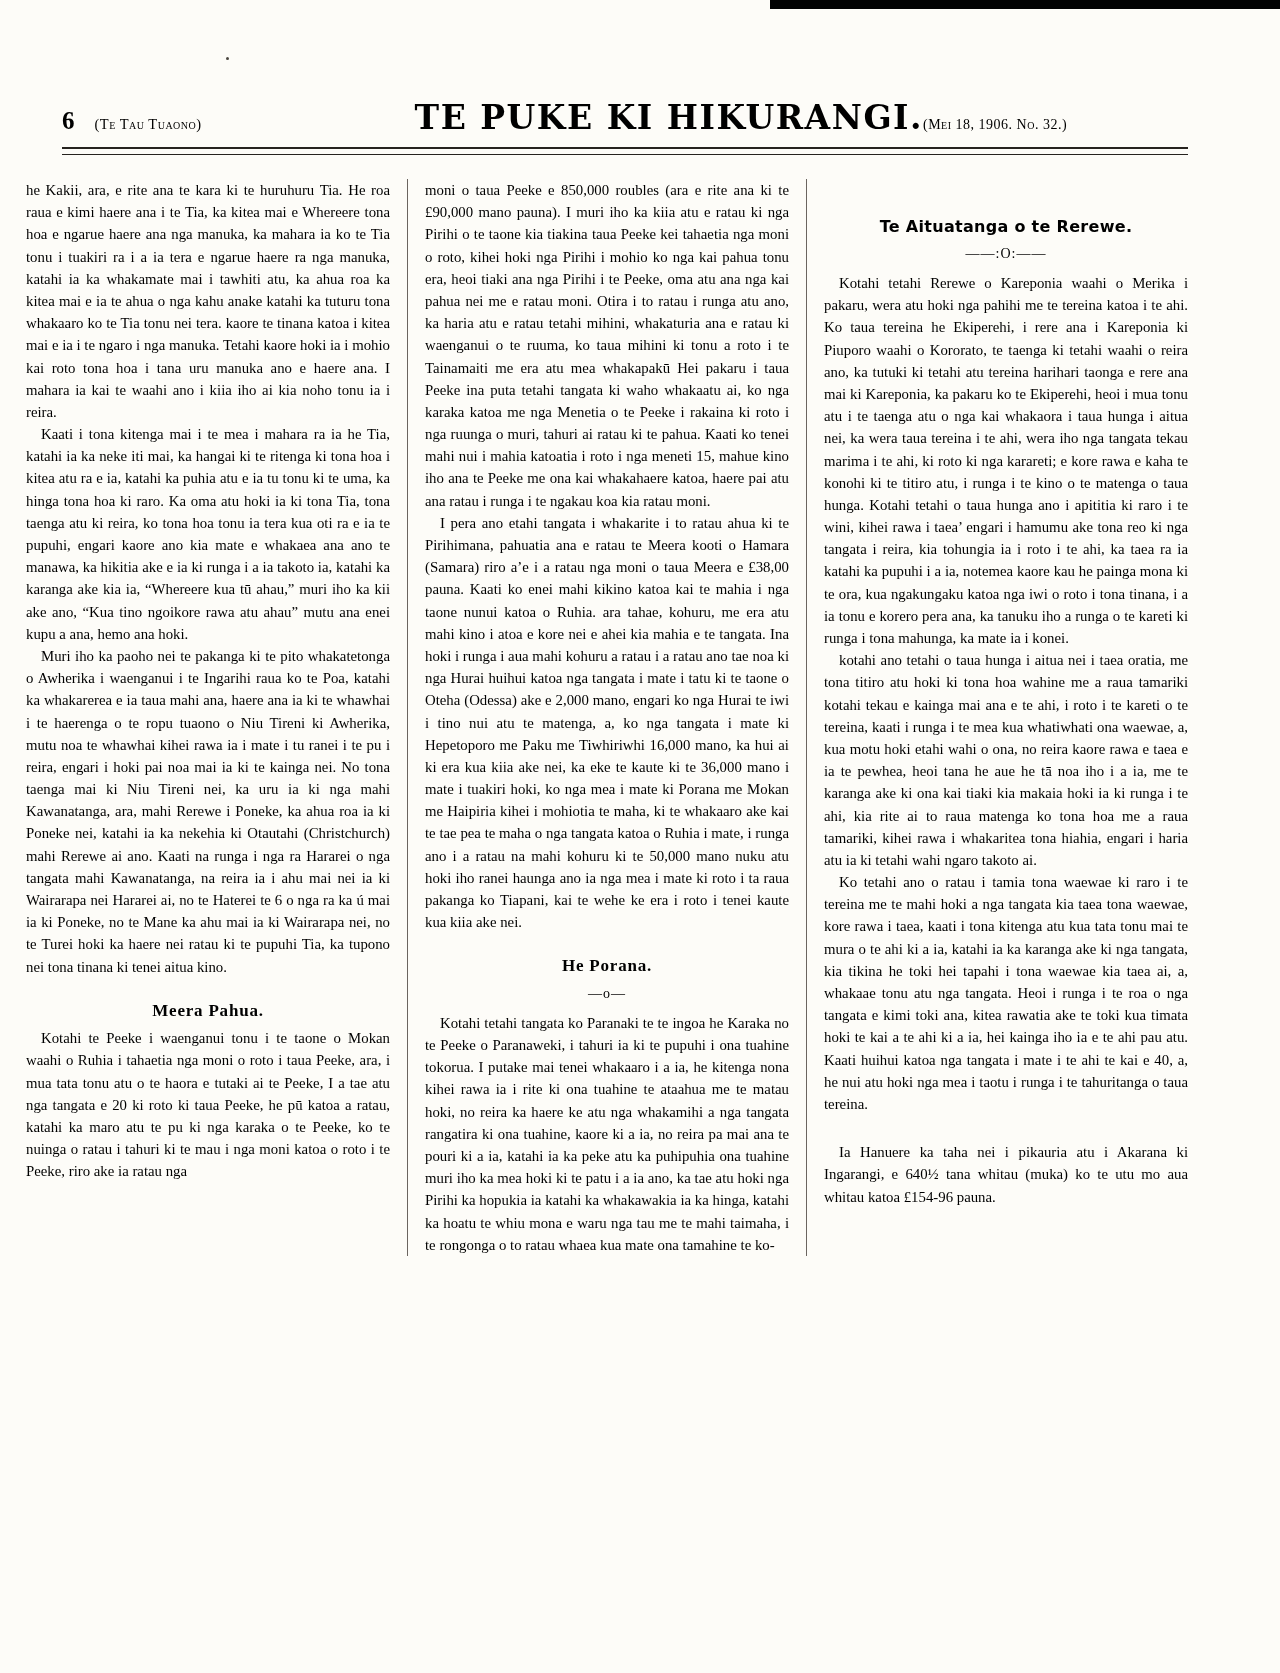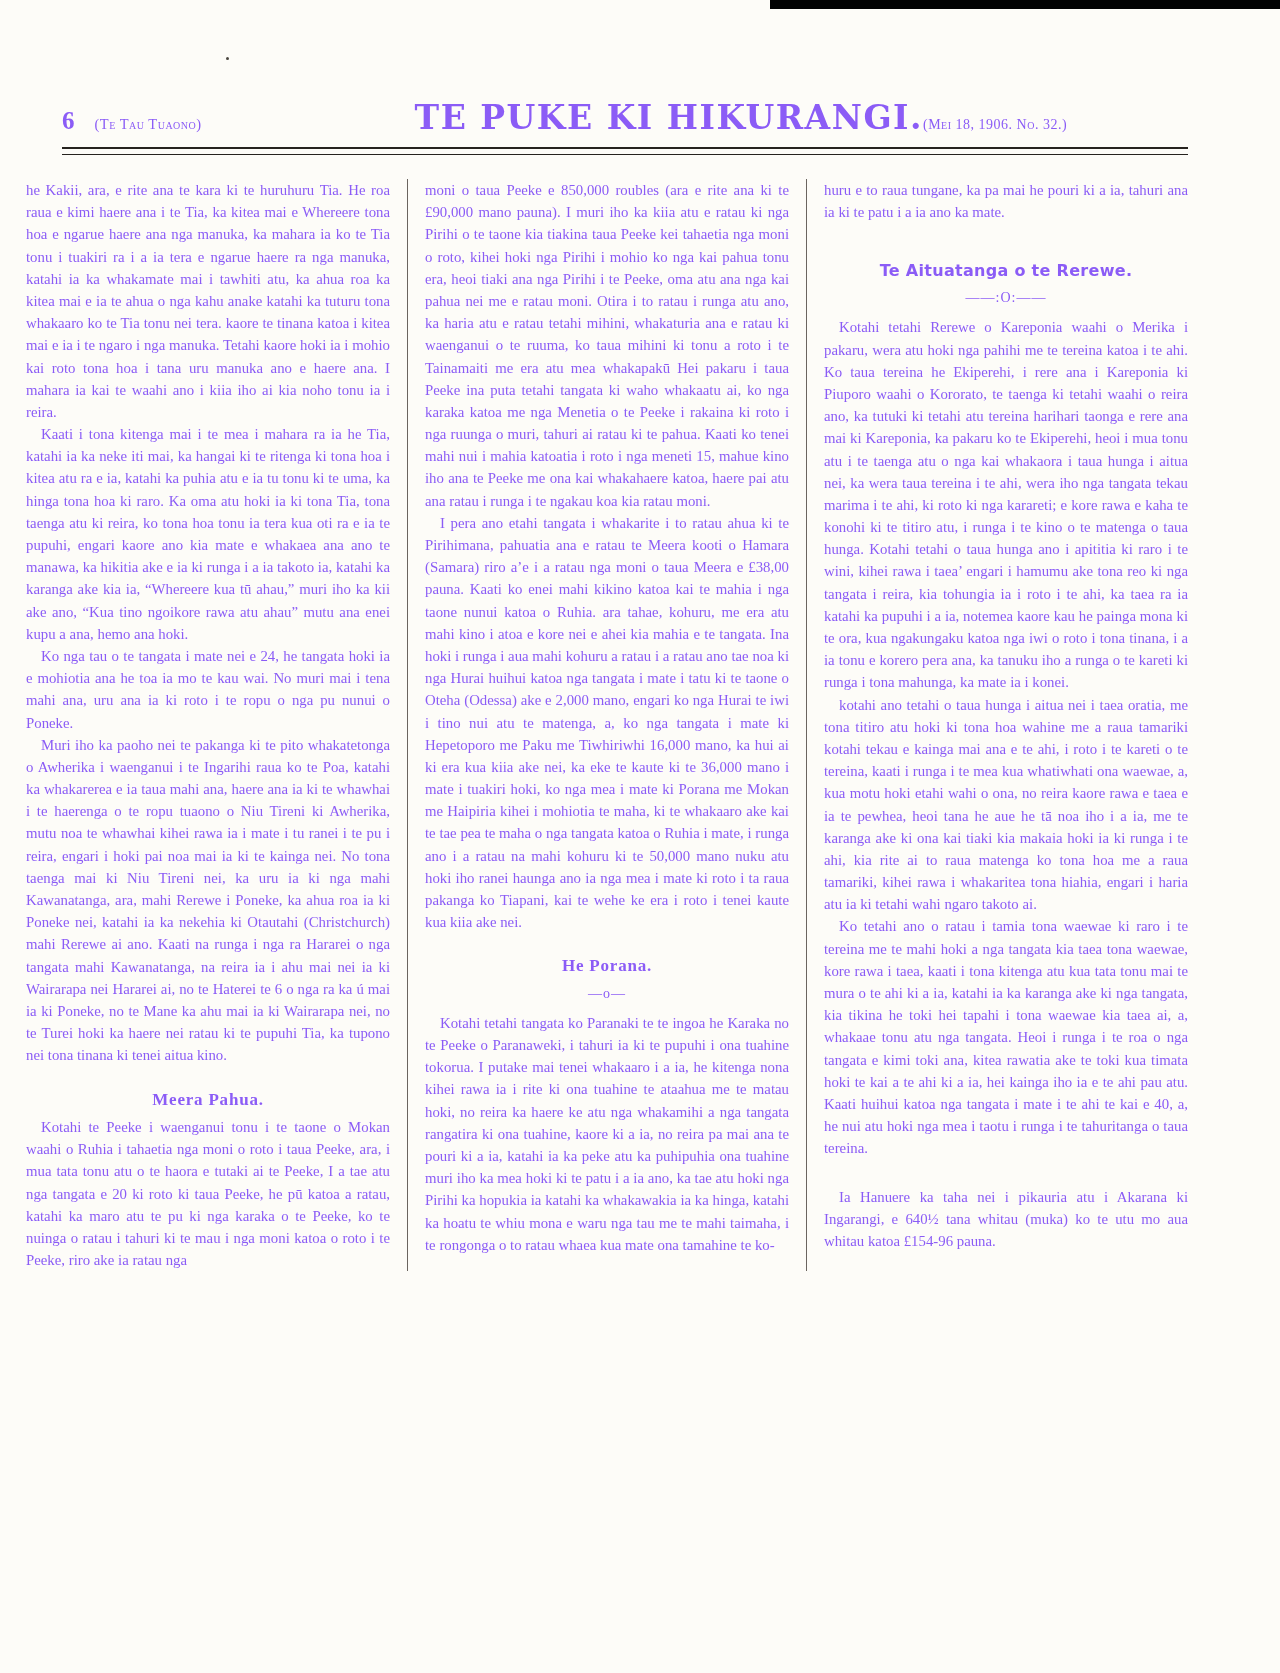--- a/index.html
+++ b/index.html
@@ -6,21 +6,21 @@
   body {
     width: 1280px;
     background: #e8e6e0;
     font-family: "Liberation Serif", serif;
   }
   .page {
     position: relative;
     width: 1280px;
     height: 1673px;
     background: #fdfcf8;
-    color: #8b5cf6;
+    color: #000000;
     overflow: hidden;
   }
   .scan-bar {
     position: absolute; top: 0; right: 0;
     width: 510px; height: 9px;
     background: #020202;
   }
   .speck {
     position: absolute; left: 226px; top: 57px;
     width: 3px; height: 3px; border-radius: 50%;
@@ -117,36 +117,34 @@
     </div>
     <div class="mast-right">(Mei 18, 1906.  No. 32.)</div>
   </header>
 
   <div class="header-rule"></div>
 
   <main class="columns" id="columns">
       <div class="col">
         <p class="para no-indent">he Kakii, ara, e rite ana te kara ki te huruhuru Tia.  He roa raua e kimi haere ana i te Tia, ka kitea mai e Whereere tona hoa e ngarue haere ana nga manuka, ka mahara ia ko te Tia tonu i tuakiri ra i a ia tera e ngarue haere ra nga manuka, katahi ia ka whakamate mai i tawhiti atu, ka ahua roa ka kitea mai e ia te ahua o nga kahu anake katahi ka tuturu tona whakaaro ko te Tia tonu nei tera. kaore te tinana katoa i kitea mai e ia i te ngaro i nga manuka.  Tetahi kaore hoki ia i mohio kai roto tona hoa i tana uru manuka ano e haere ana.  I mahara ia kai te waahi ano i kiia iho ai kia noho tonu ia i reira.</p>
         <p class="para">Kaati i tona kitenga mai i te mea i mahara ra ia he Tia, katahi ia ka neke iti mai, ka hangai ki te ritenga ki tona hoa i kitea atu ra e ia, katahi ka puhia atu e ia tu tonu ki te uma, ka hinga tona hoa ki raro.  Ka oma atu hoki ia ki tona Tia, tona taenga atu ki reira, ko tona hoa tonu ia tera kua oti ra e ia te pupuhi, engari kaore ano kia mate e whakaea ana ano te manawa, ka hikitia ake e ia ki runga i a ia takoto ia, katahi ka karanga ake kia ia, “Whereere kua tū ahau,” muri iho ka kii ake ano, “Kua tino ngoikore rawa atu ahau” mutu ana enei kupu a ana, hemo ana hoki.</p>
-        <p class="para">Ko nga tau o te tangata i mate nei e 24, he tangata hoki ia e mohiotia ana he toa ia mo te kau wai.  No muri mai i tena mahi ana, uru ana ia ki roto i te ropu o nga pu nunui o Poneke.</p>
         <p class="para">Muri iho ka paoho nei te pakanga ki te pito whakatetonga o Awherika i waenganui i te Ingarihi raua ko te Poa, katahi ka whakarerea e ia taua mahi ana, haere ana ia ki te whawhai i te haerenga o te ropu tuaono o Niu Tireni ki Awherika, mutu noa te whawhai kihei rawa ia i mate i tu ranei i te pu i reira, engari i hoki pai noa mai ia ki te kainga nei.  No tona taenga mai ki Niu Tireni nei, ka uru ia ki nga mahi Kawanatanga, ara, mahi Rerewe i Poneke, ka ahua roa ia ki Poneke nei, katahi ia ka nekehia ki Otautahi (Christchurch) mahi Rerewe ai ano.  Kaati na runga i nga ra Hararei o nga tangata mahi Kawanatanga, na reira ia i ahu mai nei ia ki Wairarapa nei Hararei ai, no te Haterei te 6 o nga ra ka ú mai ia ki Poneke, no te Mane ka ahu mai ia ki Wairarapa nei, no te Turei hoki ka haere nei ratau ki te pupuhi Tia, ka tupono nei tona tinana ki tenei aitua kino.</p>
         <h2 class="art-heading">Meera Pahua.</h2>
         <p class="para">Kotahi te Peeke i waenganui tonu i te taone o Mokan waahi o Ruhia i tahaetia nga moni o roto i taua Peeke, ara, i mua tata tonu atu o te haora e tutaki ai te Peeke, I a tae atu nga tangata e 20 ki roto ki taua Peeke, he pū katoa a ratau, katahi ka maro atu te pu ki nga karaka o te Peeke, ko te nuinga o ratau i tahuri ki te mau i nga moni katoa o roto i te Peeke, riro ake ia ratau nga</p>
       </div>
       <div class="col-rule"></div>
       <div class="col">
         <p class="para no-indent">moni o taua Peeke e 850,000 roubles (ara e rite ana ki te £90,000 mano pauna).  I muri iho ka kiia atu e ratau ki nga Pirihi o te taone kia tiakina taua Peeke kei tahaetia nga moni o roto, kihei hoki nga Pirihi i mohio ko nga kai pahua tonu era, heoi tiaki ana nga Pirihi i te Peeke, oma atu ana nga kai pahua nei me e ratau moni.  Otira i to ratau i runga atu ano, ka haria atu e ratau tetahi mihini, whakaturia ana e ratau ki waenganui o te ruuma, ko taua mihini ki tonu a roto i te Tainamaiti me era atu mea whakapakū  Hei pakaru i taua Peeke ina puta tetahi tangata ki waho whakaatu ai, ko nga karaka katoa me nga Menetia o te Peeke i rakaina ki roto i nga ruunga o muri, tahuri ai ratau ki te pahua.  Kaati ko tenei mahi nui i mahia katoatia i roto i nga meneti 15, mahue kino iho ana te Peeke me ona kai whakahaere katoa, haere pai atu ana ratau i runga i te ngakau koa kia ratau moni.</p>
         <p class="para">I pera ano etahi tangata i whakarite i to ratau ahua ki te Pirihimana, pahuatia ana e ratau te Meera kooti o Hamara (Samara) riro a’e i a ratau nga moni o taua Meera e £38,00 pauna.  Kaati ko enei mahi kikino katoa kai te mahia i nga taone nunui katoa o Ruhia. ara tahae, kohuru, me era atu mahi kino i atoa e kore nei e ahei kia mahia e te tangata.  Ina hoki i runga i aua mahi kohuru a ratau i a ratau ano tae noa ki nga Hurai huihui katoa nga tangata i mate i tatu ki te taone o Oteha (Odessa) ake e 2,000 mano, engari ko nga Hurai te iwi i tino nui atu te matenga, a, ko nga tangata i mate ki Hepetoporo me Paku me Tiwhiriwhi 16,000 mano, ka hui ai ki era kua kiia ake nei, ka eke te kaute ki te 36,000 mano i mate i tuakiri hoki, ko nga mea i mate ki Porana me Mokan me Haipiria kihei i mohiotia te maha, ki te whakaaro ake kai te tae pea te maha o nga tangata katoa o Ruhia i mate, i runga ano i a ratau na mahi kohuru ki te 50,000 mano nuku atu hoki iho ranei haunga ano ia nga mea i mate ki roto i ta raua pakanga ko Tiapani, kai te wehe ke era i roto i tenei kaute kua kiia ake nei.</p>
         <h2 class="art-heading">He Porana.</h2>
         <div class="heading-sep">—o—</div>
         <p class="para">Kotahi tetahi tangata ko Paranaki te te ingoa he Karaka no te Peeke o Paranaweki, i tahuri ia ki te pupuhi i ona tuahine tokorua.  I putake mai tenei whakaaro i a ia, he kitenga nona kihei rawa ia i rite ki ona tuahine te ataahua me te matau hoki, no reira ka haere ke atu nga whakamihi a nga tangata rangatira ki ona tuahine, kaore ki a ia, no reira pa mai ana te pouri ki a ia, katahi ia ka peke atu ka puhipuhia ona tuahine muri iho ka mea hoki ki te patu i a ia ano, ka tae atu hoki nga Pirihi ka hopukia ia katahi ka whakawakia ia ka hinga, katahi ka hoatu te whiu mona e waru nga tau me te mahi taimaha, i te rongonga o to ratau whaea kua mate ona tamahine te ko-</p>
       </div>
       <div class="col-rule"></div>
       <div class="col">
-        <p class="para no-indent">huru e to raua tungane, ka pa mai he pouri ki a ia, tahuri ana ia ki te patu i a ia ano ka mate.</p>
         <h2 class="art-heading sans">Te Aituatanga o te Rerewe.</h2>
         <div class="heading-sep">——:O:——</div>
         <p class="para">Kotahi tetahi Rerewe o Kareponia waahi o Merika i pakaru, wera atu hoki nga pahihi me te tereina katoa i te ahi.  Ko taua tereina he Ekiperehi, i rere ana i Kareponia ki Piuporo waahi o Kororato, te taenga ki tetahi waahi o reira ano, ka tutuki ki tetahi atu tereina harihari taonga e rere ana mai ki Kareponia, ka pakaru ko te Ekiperehi, heoi i mua tonu atu i te taenga atu o nga kai whakaora i taua hunga i aitua nei, ka wera taua tereina i te ahi, wera iho nga tangata tekau marima i te ahi, ki roto ki nga karareti; e kore rawa e kaha te konohi ki te titiro atu, i runga i te kino o te matenga o taua hunga.  Kotahi tetahi o taua hunga ano i apititia ki raro i te wini, kihei rawa i taea’ engari i hamumu ake tona reo ki nga tangata i reira, kia tohungia ia i roto i te ahi, ka taea ra ia katahi ka pupuhi i a ia, notemea kaore kau he painga mona ki te ora, kua ngakungaku katoa nga iwi o roto i tona tinana, i a ia tonu e korero pera ana, ka tanuku iho a runga o te kareti ki runga i tona mahunga, ka mate ia i konei.</p>
         <p class="para">kotahi ano tetahi o taua hunga i aitua nei i taea oratia, me tona titiro atu hoki ki tona hoa wahine me a raua tamariki kotahi tekau e kainga mai ana e te ahi, i roto i te kareti o te tereina, kaati i runga i te mea kua whatiwhati ona waewae, a, kua motu hoki etahi wahi o ona, no reira kaore rawa e taea e ia te pewhea, heoi tana he aue he tā noa iho i a ia, me te karanga ake ki ona kai tiaki kia makaia hoki ia ki runga i te ahi, kia rite ai to raua matenga ko tona hoa me a raua tamariki, kihei rawa i whakaritea tona hiahia, engari i haria atu ia ki tetahi wahi ngaro takoto ai.</p>
         <p class="para">Ko tetahi ano o ratau i tamia tona waewae ki raro i te tereina me te mahi hoki a nga tangata kia taea tona waewae, kore rawa i taea, kaati i tona kitenga atu kua tata tonu mai te mura o te ahi ki a ia, katahi ia ka karanga ake ki nga tangata, kia tikina he toki hei tapahi i tona waewae kia taea ai, a, whakaae tonu atu nga tangata.  Heoi i runga i te roa o nga tangata e kimi toki ana, kitea rawatia ake te toki kua timata hoki te kai a te ahi ki a ia, hei kainga iho ia e te ahi pau atu.  Kaati huihui katoa nga tangata i mate i te ahi te kai e 40, a, he nui atu hoki nga mea i taotu i runga i te tahuritanga o taua tereina.</p>
         <p class="para gap-before">Ia Hanuere ka taha nei i pikauria atu i Akarana ki Ingarangi, e 640½ tana whitau (muka) ko te utu mo aua whitau katoa £154-96 pauna.</p>
       </div>
     </main>
 </div>
 

